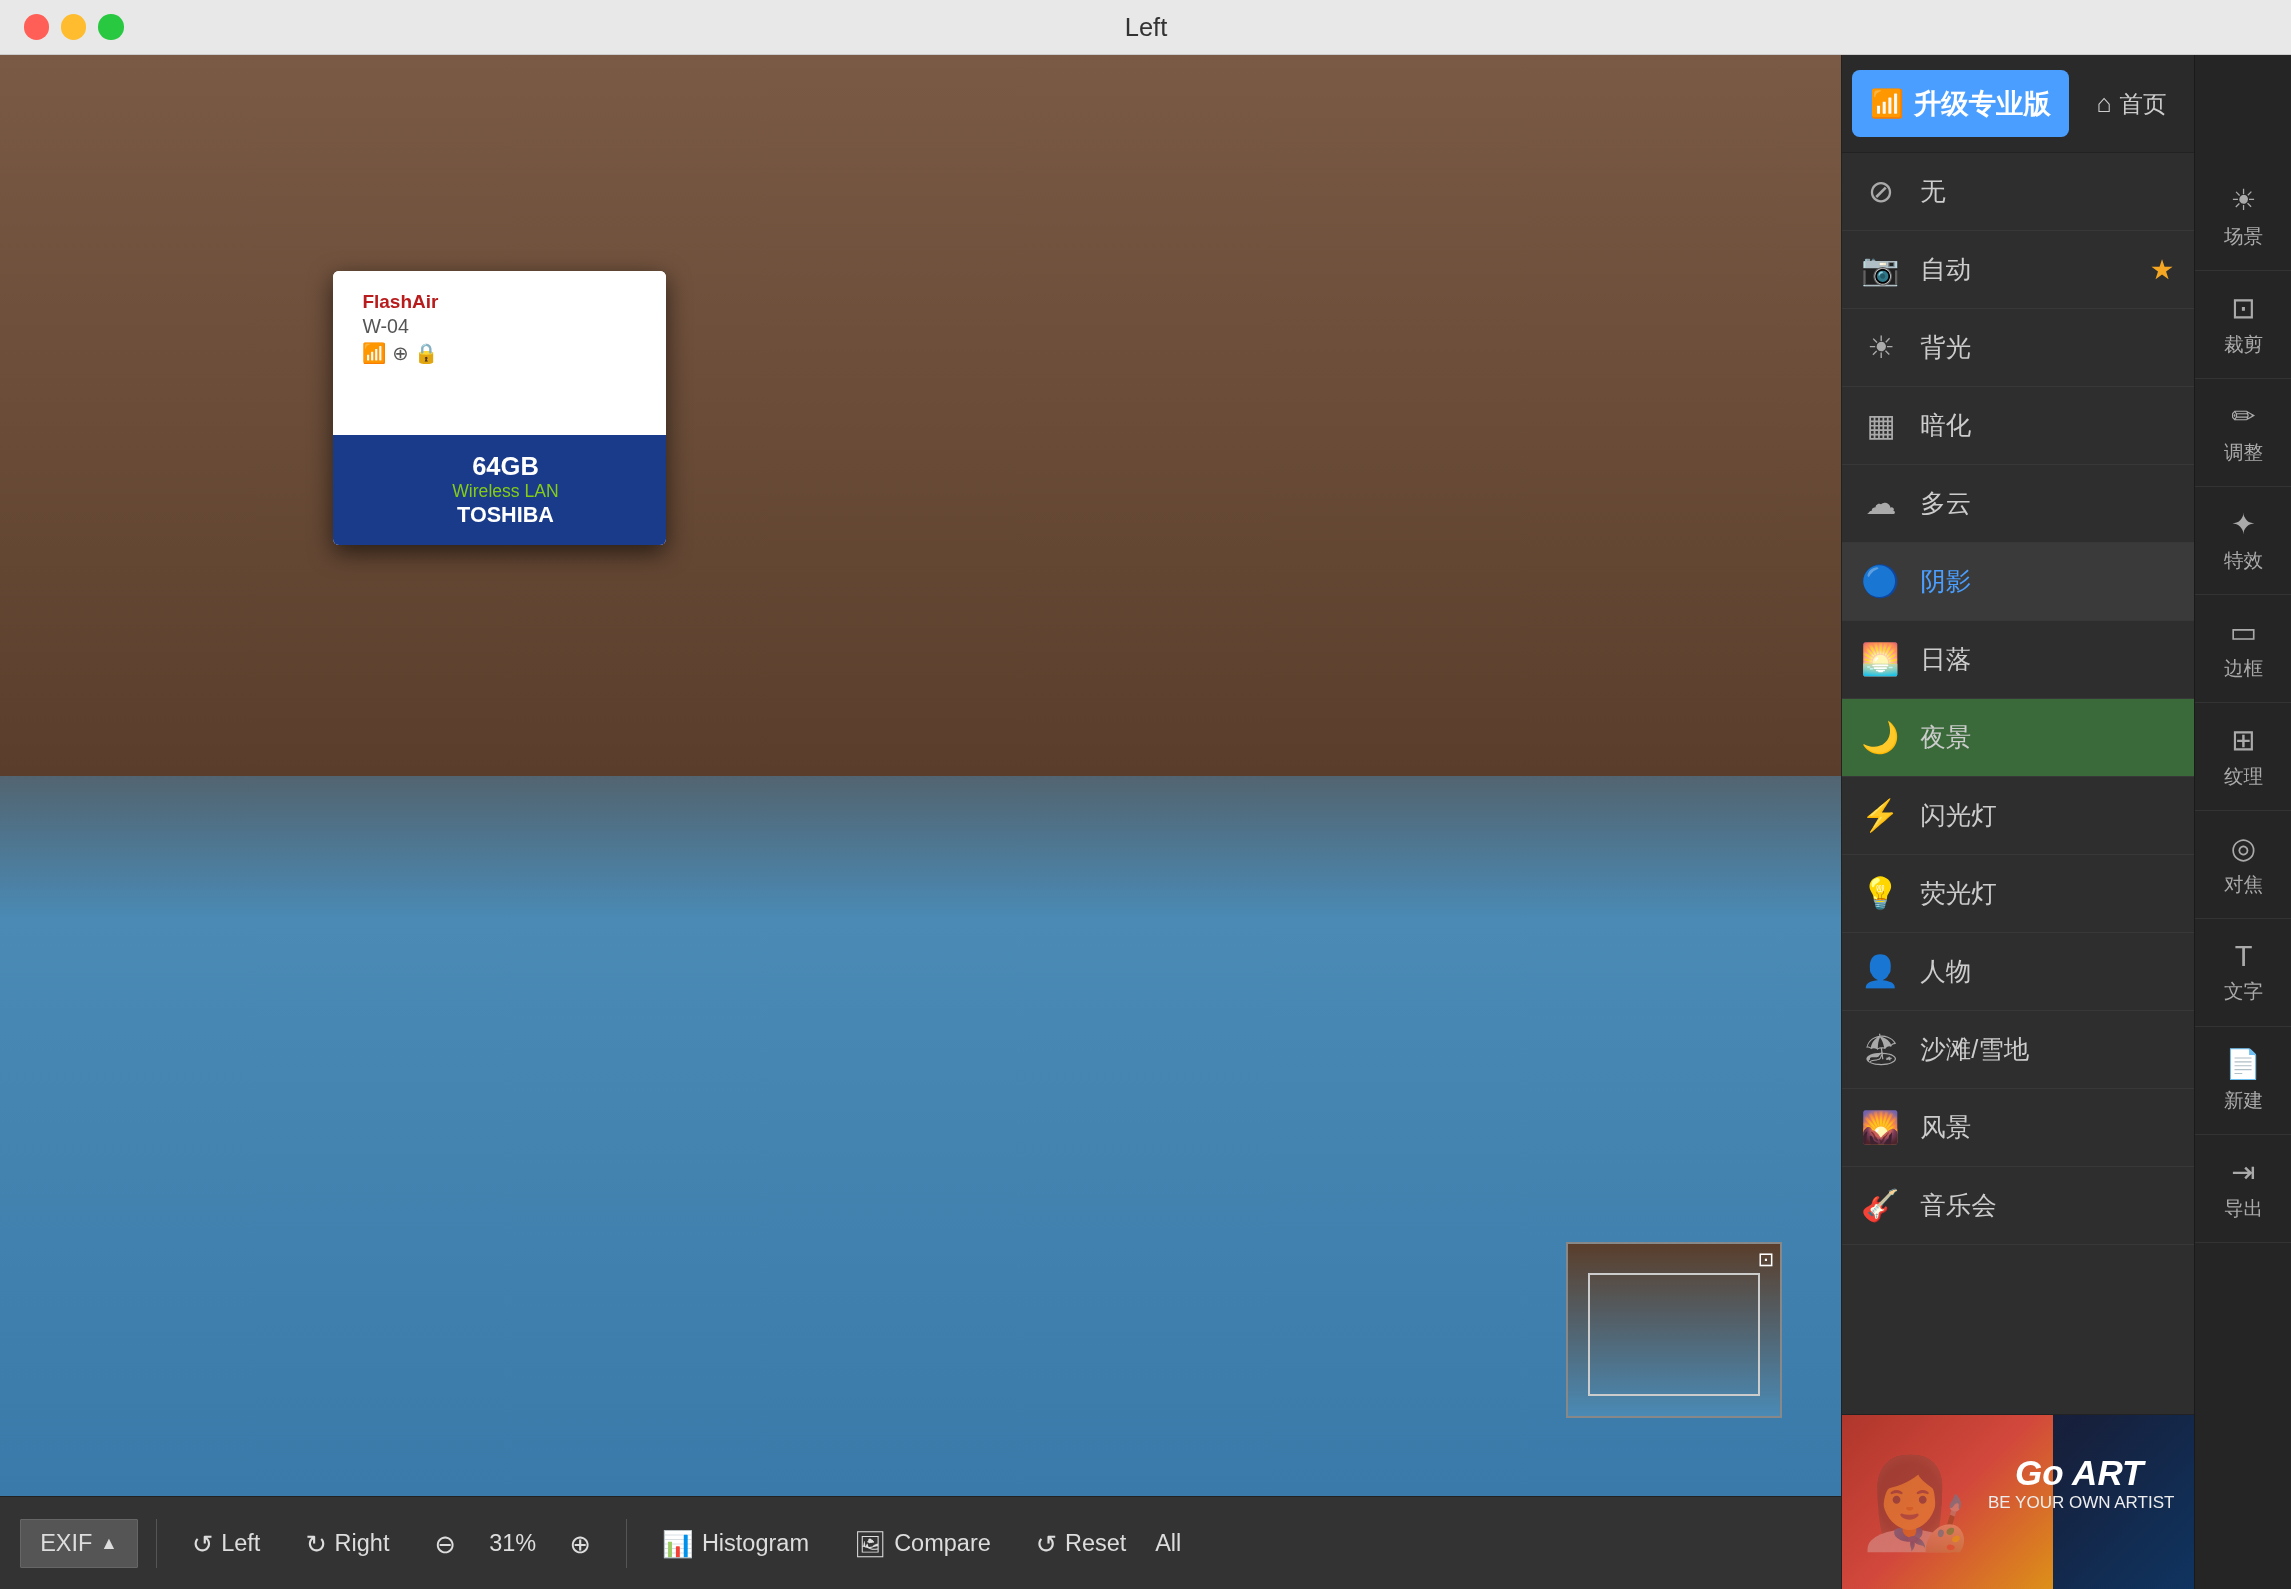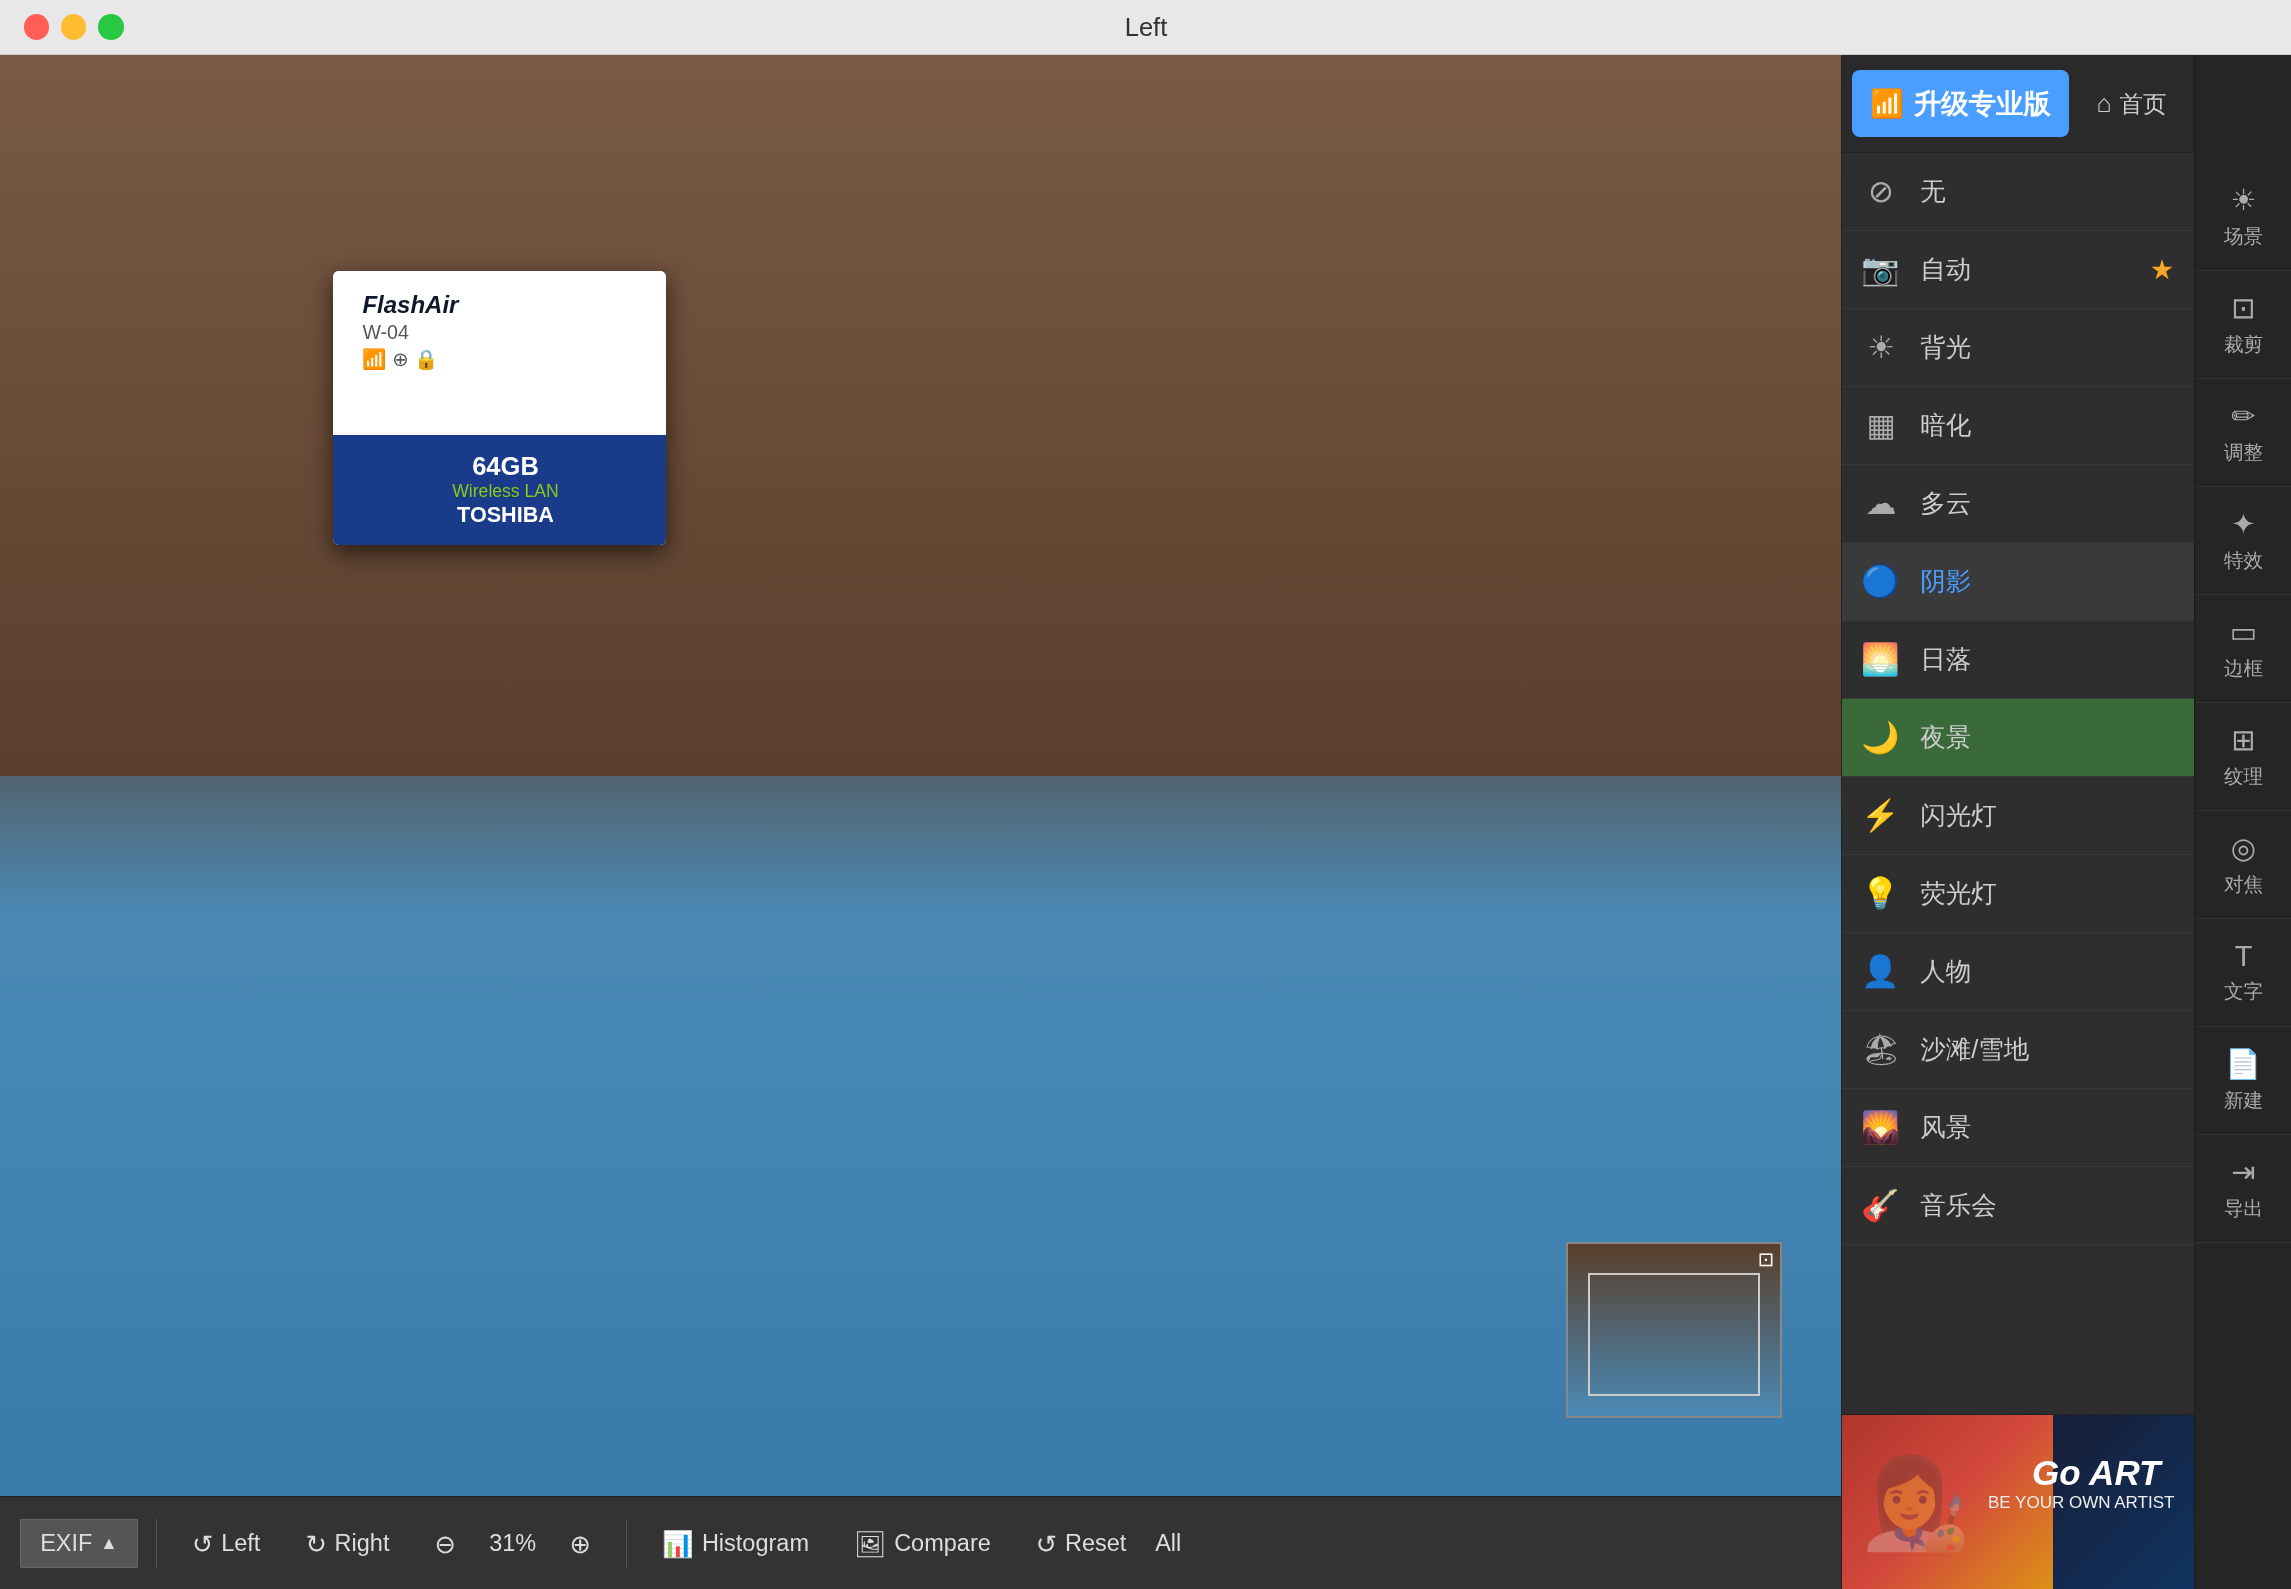--- a/index.html
+++ b/index.html
@@ -305,21 +305,21 @@
       overflow: hidden;
       display: flex;
       align-items: center;
       justify-content: flex-end;
       padding-right: 19.6px;
       border-top: 1px solid #222;
     }
     .goart-text {
       position: absolute;
       bottom: 19.6px;
-      right: 14px;
+      right: 31px;
       color: white;
       font-size: 35px;
       font-weight: bold;
       font-style: italic;
     }
     .goart-subtext {
       position: absolute;
       bottom: 0px;
       right: 19.6px;
       color: #aaa;
@@ -363,25 +363,24 @@
     .sd-bottom-blue {
       height: 40%;
       background: #1a3a8a;
       display: flex;
       flex-direction: column;
       align-items: center;
       justify-content: center;
       padding-left: 12px;
     }
     .sd-name {
-      font-size: 24px;
+      font-size: 19px;
       font-weight: bold;
-      color: #0f172a;
+      color: #b91c1c;
       padding: 9.8px 19.6px 0;
-      font-style: italic;
     }
     .sd-model { font-size: 19.6px; color: #555; padding: 2px 19.6px; }
     .sd-wifi {
       font-size: 19.6px;
       color: #555;
       padding: 2px 19.6px;
     }
     .sd-64gb {
       color: white;
       font-size: 25.5px;

